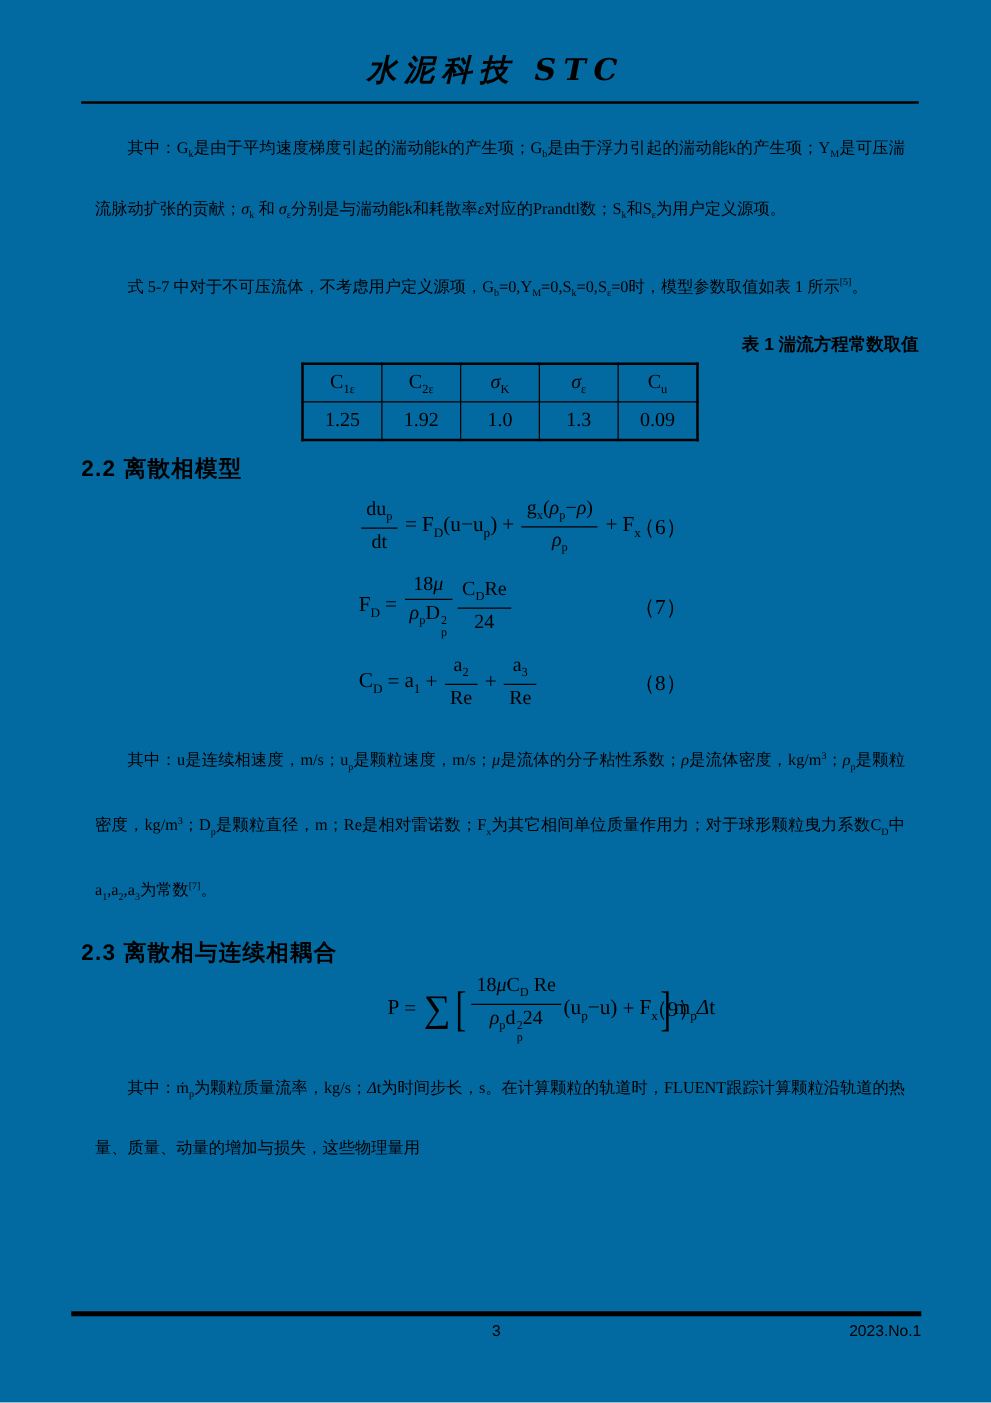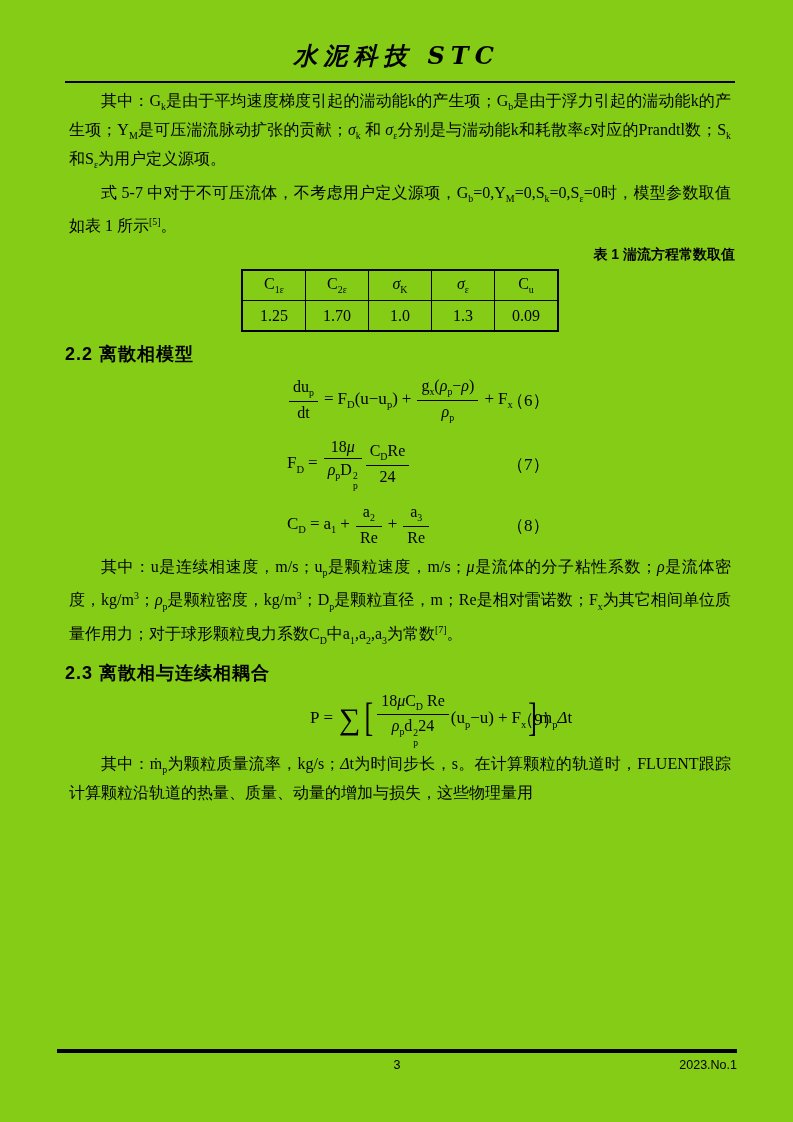--- a/index.html
+++ b/index.html
@@ -1,36 +1,36 @@
 <!DOCTYPE html>
 <html><head>
 <meta charset="utf-8">
 <style>
   html,body{margin:0;padding:0;background:#ffffff;}
   .page{
     position:relative;
     width:793px;height:1122px;
-    background:#84cc16;color:#000;
+    background:#0369a1;color:#000;
     font-family:"Liberation Serif","DejaVu Serif",serif;
     overflow:hidden;
   }
   .header{padding-top:40px;text-align:center;}
   .journal-title{
     font-size:24px;font-weight:bold;font-style:italic;
     letter-spacing:6px;
     font-family:"DejaVu Serif","Liberation Serif",serif;
   }
   .header-rule{
     border:none;border-top:2px solid #000;
     margin:9px 58px 0 65px;
   }
   .content{padding:2px 58px 0 65px;}
   p.body{
-    font-size:16px;line-height:23px;
-    text-align:justify;text-indent:2em;margin:4px;
+    font-size:13px;line-height:43px;
+    text-align:justify;text-indent:2em;margin:11px;
   }
   p.body sub, p.body sup, .eqbody sub, .eqbody sup, .ctable sub{font-size:0.62em;}
   p.body sup{vertical-align:super;}
   .tbl-caption{
     text-align:right;font-weight:bold;font-size:14px;
     font-family:"Liberation Sans","DejaVu Sans",sans-serif;
     margin:9px 0 5px;
   }
   .ctable{
     border-collapse:collapse;margin:0 auto 8px;
@@ -110,21 +110,21 @@
       <tbody>
         <tr>
           <td>C<sub>1ε</sub></td>
           <td>C<sub>2ε</sub></td>
           <td><i>σ</i><sub>K</sub></td>
           <td><i>σ</i><sub>ε</sub></td>
           <td>C<sub>u</sub></td>
         </tr>
         <tr>
           <td>1.25</td>
-          <td>1.70</td>
+          <td>1.92</td>
           <td>1.0</td>
           <td>1.3</td>
           <td>0.09</td>
         </tr>
       </tbody>
     </table>
 
     <div class="h2">2.2 离散相模型</div>
 
 

